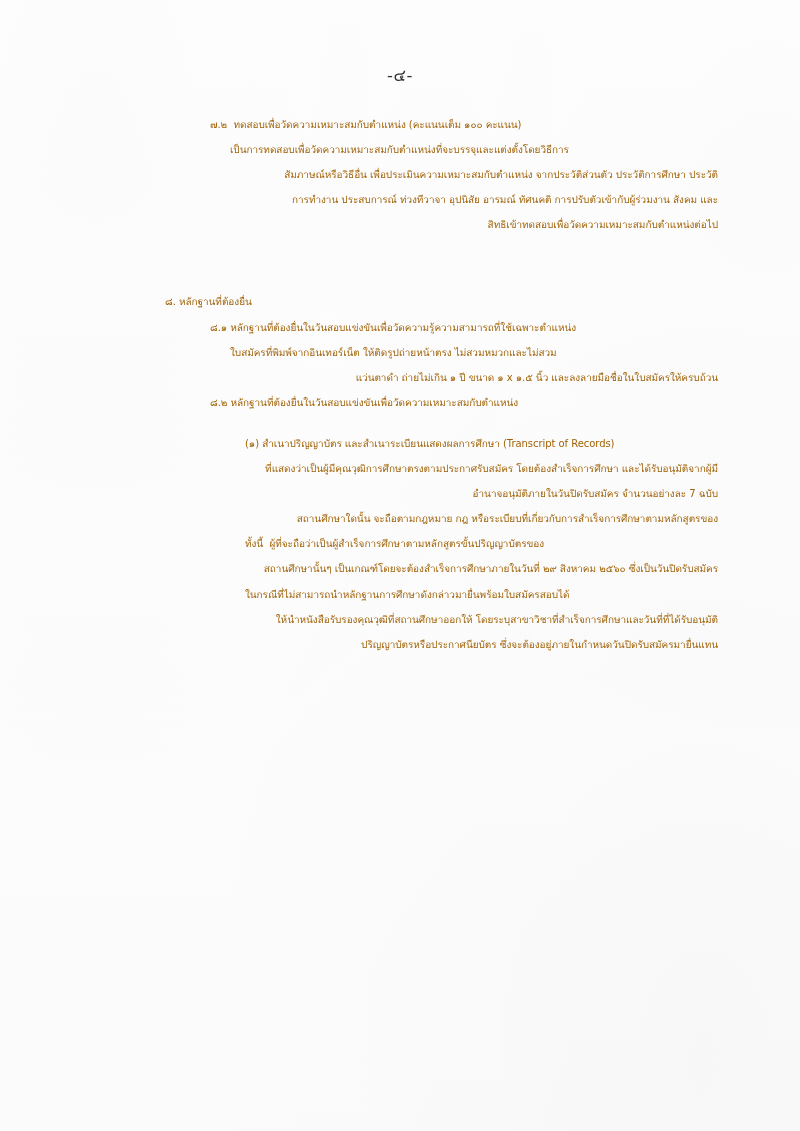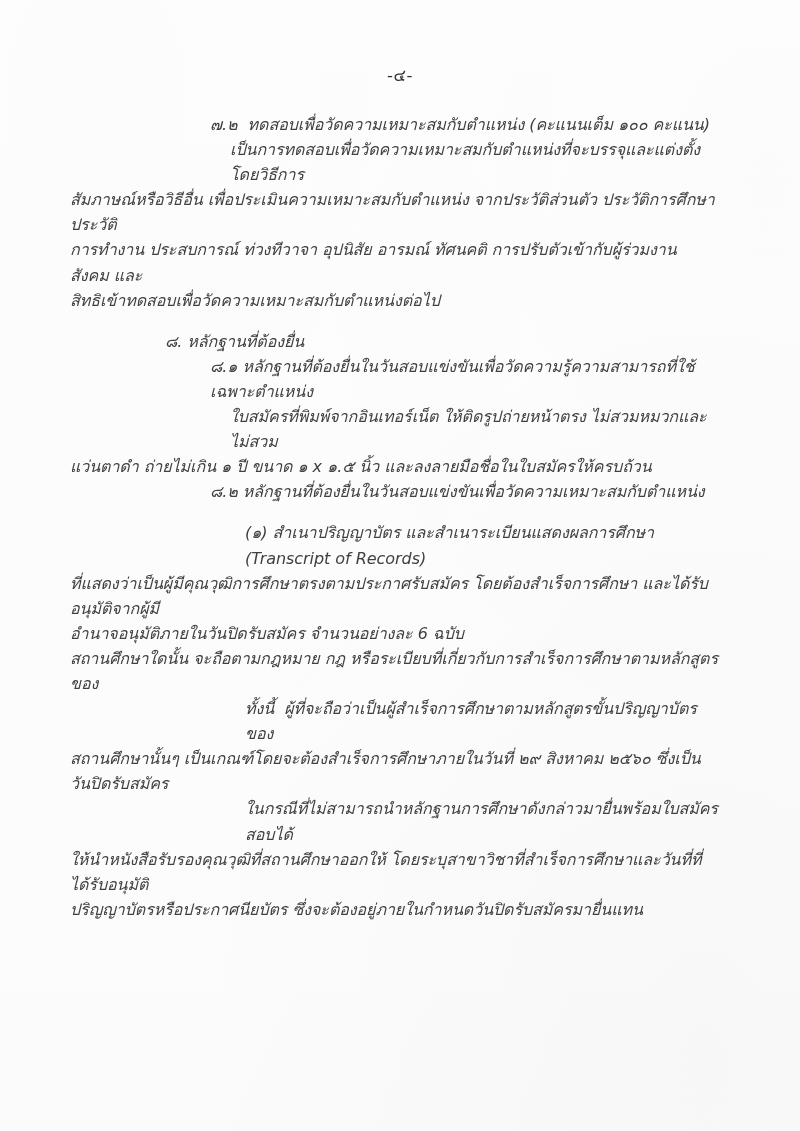--- a/index.html
+++ b/index.html
@@ -55,32 +55,31 @@
 
   
   .body-block {
     position: absolute;
     top: 112px;
     left: 70px;
     width: 648px;
   }
 
   .ln {
-    font-size: 16px;
+    font-size: 10px;
     line-height: 25.1px;
-    color: #404040;
+    color: #a16207;
     white-space: pre-wrap;
     letter-spacing: -0.05px;
     text-rendering: optimizeLegibility;
-    font-style: italic;
   }
 
   
-  .i0   { padding-left: 0; }
-  .i2   { padding-left: 95px; }
+  .i0   { padding-left: 0; text-align: right; }
+  .i2   { padding-left: 95px; margin-top: 36px; }
   .i3   { padding-left: 140px; }
   .i4   { padding-left: 160px; }
   .i5   { padding-left: 175px; }
 
   .gap-sm { height: 11px; }
   .gap-md { height: 16px; }
 </style>
 </head>
 <body>
 
@@ -102,21 +101,21 @@
       <div class="ln i2">๘. หลักฐานที่ต้องยื่น</div>
       <div class="ln i3">๘.๑ หลักฐานที่ต้องยื่นในวันสอบแข่งขันเพื่อวัดความรู้ความสามารถที่ใช้เฉพาะตำแหน่ง</div>
       <div class="ln i4">ใบสมัครที่พิมพ์จากอินเทอร์เน็ต ให้ติดรูปถ่ายหน้าตรง ไม่สวมหมวกและไม่สวม</div>
       <div class="ln i0">แว่นตาดำ ถ่ายไม่เกิน ๑ ปี ขนาด ๑ x ๑.๕ นิ้ว และลงลายมือชื่อในใบสมัครให้ครบถ้วน</div>
       <div class="ln i3">๘.๒ หลักฐานที่ต้องยื่นในวันสอบแข่งขันเพื่อวัดความเหมาะสมกับตำแหน่ง</div>
 
       <div class="gap-md"></div>
 
       <div class="ln i5">(๑) สำเนาปริญญาบัตร และสำเนาระเบียนแสดงผลการศึกษา (Transcript of Records)</div>
       <div class="ln i0">ที่แสดงว่าเป็นผู้มีคุณวุฒิการศึกษาตรงตามประกาศรับสมัคร โดยต้องสำเร็จการศึกษา และได้รับอนุมัติจากผู้มี</div>
-      <div class="ln i0">อำนาจอนุมัติภายในวันปิดรับสมัคร จำนวนอย่างละ 6 ฉบับ</div>
+      <div class="ln i0">อำนาจอนุมัติภายในวันปิดรับสมัคร จำนวนอย่างละ 7 ฉบับ</div>
       <div class="ln i0">สถานศึกษาใดนั้น จะถือตามกฎหมาย กฎ หรือระเบียบที่เกี่ยวกับการสำเร็จการศึกษาตามหลักสูตรของ</div>
       <div class="ln i5">ทั้งนี้  ผู้ที่จะถือว่าเป็นผู้สำเร็จการศึกษาตามหลักสูตรขั้นปริญญาบัตรของ</div>
       <div class="ln i0">สถานศึกษานั้นๆ เป็นเกณฑ์โดยจะต้องสำเร็จการศึกษาภายในวันที่ ๒๙ สิงหาคม ๒๕๖๐ ซึ่งเป็นวันปิดรับสมัคร</div>
       <div class="ln i5">ในกรณีที่ไม่สามารถนำหลักฐานการศึกษาดังกล่าวมายื่นพร้อมใบสมัครสอบได้</div>
       <div class="ln i0">ให้นำหนังสือรับรองคุณวุฒิที่สถานศึกษาออกให้ โดยระบุสาขาวิชาที่สำเร็จการศึกษาและวันที่ที่ได้รับอนุมัติ</div>
       <div class="ln i0">ปริญญาบัตรหรือประกาศนียบัตร ซึ่งจะต้องอยู่ภายในกำหนดวันปิดรับสมัครมายื่นแทน</div>
 
       <div class="gap-sm"></div>
 
     </div>

